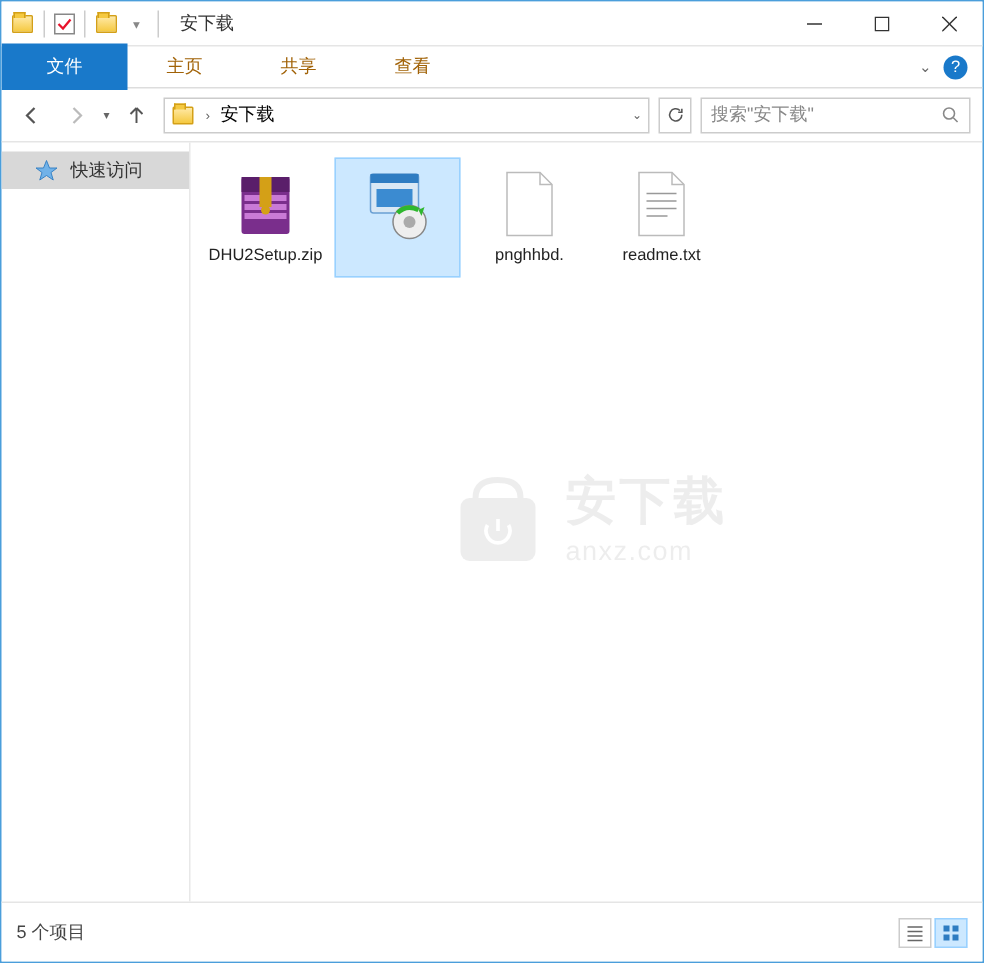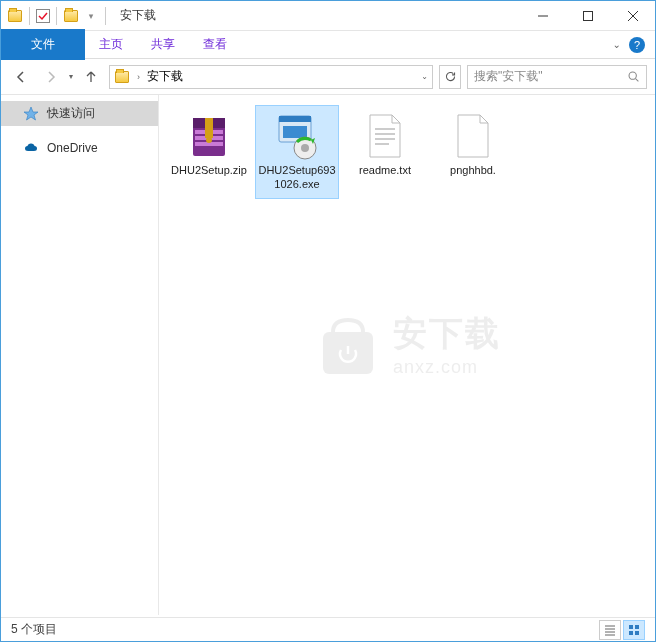--- a/index.html
+++ b/index.html
@@ -12,59 +12,59 @@
 .folder-mini::before { content:''; position:absolute; top:-3px; left:0; width:6px; height:3px; background:#f5c940; border:1px solid #d4a017; border-bottom:none; }
 .check-sq { width:14px; height:14px; border:1px solid #888; display:flex; align-items:center; justify-content:center; }
 .check-sq svg { width:10px; height:10px; }
 .sep { width:1px; height:18px; background:#ccc; margin:0 2px; }
 .title-text { font-size: 12px; color: #333; margin-left: 6px; }
 .win-controls { margin-left: auto; display: flex; }
 .win-btn { width: 45px; height: 30px; display: flex; align-items: center; justify-content: center; cursor: pointer; }
 .win-btn svg { width: 10px; height: 10px; }
 
 .ribbon { height: 28px; display: flex; align-items: center; border-bottom: 1px solid #ddd; }
-.ribbon-tab { padding: 0 14px; font-size: 12px; display: flex; align-items: center; color: #6d28d9; cursor: pointer; }
+.ribbon-tab { padding: 0 26px; font-size: 12px; display: flex; align-items: center; color: #a16207; cursor: pointer; }
 .ribbon-tab.file { background: #1979ca; color: #fff; }
 .ribbon-right { margin-left: auto; display: flex; align-items: center; gap: 8px; padding-right: 10px; }
 .expand-caret { font-size: 10px; color: #666; cursor: pointer; }
 .help-icon { width:16px; height:16px; border-radius:50%; background:#1979ca; color:#fff; font-size:11px; display:flex; align-items:center; justify-content:center; cursor:pointer; }
 
 .navbar { height: 36px; display: flex; align-items: center; gap: 6px; padding: 0 8px; border-bottom: 1px solid #e5e5e5; }
 .nav-arrow { width: 24px; height: 24px; display: flex; align-items: center; justify-content: center; cursor: pointer; color: #666; }
 .nav-arrow.disabled { color: #bbb; }
 .dd-caret { font-size: 8px; color: #666; cursor: pointer; }
 .up-arrow { width:24px; height:24px; display:flex; align-items:center; justify-content:center; cursor:pointer; color:#555; }
 .address { flex: 1; height: 24px; border: 1px solid #ccc; display: flex; align-items: center; padding: 0 4px; gap: 4px; font-size: 12px; }
 .addr-chevron { font-size: 9px; color: #666; padding: 0 3px; }
 .addr-dd { margin-left: auto; display: flex; align-items: center; gap: 4px; }
 .refresh { width: 22px; height: 24px; border: 1px solid #ccc; display: flex; align-items: center; justify-content: center; cursor: pointer; color: #555; }
 .search { width: 180px; height: 24px; border: 1px solid #ccc; display: flex; align-items: center; padding: 0 6px; gap: 6px; font-size: 12px; color: #888; }
 .search svg { width:13px; height:13px; }
 
 .body-area { display: flex; height: 520px; }
-.sidebar { width: 158px; border-right: 1px solid #e8e8e8; padding-top: 6px; }
+.sidebar { width: 126px; border-right: 1px solid #e8e8e8; padding-top: 6px; }
 .side-item { display: flex; align-items: center; gap: 8px; padding: 4px 10px 4px 22px; font-size: 12px; color: #333; cursor: pointer; }
 .side-item.active { background: #d8d8d8; }
 .side-item .sicon { width: 16px; height: 16px; display:flex; align-items:center; justify-content:center; }
 .side-spacer { height: 10px; }
 
 .content { flex: 1; position: relative; padding: 10px 8px; }
 .files { display: flex; flex-wrap: wrap; gap: 4px; }
 .file { width: 84px; display: flex; flex-direction: column; align-items: center; padding: 6px 2px; cursor: pointer; border: 1px solid transparent; }
 .file.selected { background: #cce8ff; border: 1px solid #99d1ff; }
 .ficon { width: 48px; height: 48px; display: flex; align-items: center; justify-content: center; margin-bottom: 4px; }
-.fname { font-size: 11px; text-align: center; color: #222; word-break: break-all; line-height: 1.25; }
+.fname { font-size: 11px; text-align: left; color: #222; word-break: break-all; line-height: 1.25; }
 
 .watermark { position:absolute; top:48%; left:50%; transform:translate(-50%,-50%); opacity:0.13; display:flex; align-items:center; gap:10px; pointer-events:none; }
 .wm-bag { width:70px; height:70px; }
 .wm-text { display:flex; flex-direction:column; color:#7a7a7a; }
 .wm-zh { font-size:34px; font-weight:600; letter-spacing:2px; }
 .wm-en { font-size:18px; letter-spacing:1px; }
 
-.statusbar { position:absolute; bottom:0; left:0; right:0; height:24px; border-top:1px solid #e5e5e5; display:flex; align-items:center; padding:0 10px; font-size:12px; color:#444; background:#fff; }
+.statusbar { position:absolute; bottom:0; left:0; right:0; height:40px; border-top:1px solid #e5e5e5; display:flex; align-items:center; padding:0 10px; font-size:12px; color:#444; background:#fff; }
 .view-switch { margin-left:auto; display:flex; gap:2px; }
 .vs-btn { width:22px; height:20px; border:1px solid #ccc; display:flex; align-items:center; justify-content:center; cursor:pointer; }
 .vs-btn.active { background:#cce8ff; border-color:#99d1ff; }
 .vs-btn svg { width:12px; height:12px; }
 </style>
 </head>
 <body>
 
 <div class="titlebar">
   <div class="titlebar-icons">
@@ -161,28 +161,20 @@
   <div class="sidebar">
     <div class="side-item active">
       <span class="sicon">
           <svg width="16" height="16" viewBox="0 0 16 16">
             <path d="M8 1 L10 6 L15 6 L11 9 L12.5 14 L8 11 L3.5 14 L5 9 L1 6 L6 6 Z" fill="#71b2e8" stroke="#2e7cc2" stroke-width="0.6"></path>
           </svg>
         </span>
       <span>快速访问</span>
     </div>
     <div class="side-spacer"></div>
-    <div class="side-item">
-      <span class="sicon">
-          <svg width="16" height="16" viewBox="0 0 16 16">
-            <path d="M5 11 Q2 11 2 8.5 Q2 6 4.5 6 Q5 3.5 8 3.5 Q11 3.5 11.5 6 Q14 6 14 8.5 Q14 11 11 11 Z" fill="#0a64a4"></path>
-          </svg>
-        </span>
-      <span>OneDrive</span>
-    </div>
     <div class="side-spacer"></div>
     <div class="side-spacer"></div>
   </div>
 
   <div class="content">
     <div class="files">
 
       <div class="file">
         <div class="ficon">
           <svg width="44" height="48" viewBox="0 0 44 48">
@@ -203,45 +195,44 @@
           <svg width="48" height="48" viewBox="0 0 48 48">
               <rect x="6" y="4" width="32" height="26" rx="2" fill="#d9e8f5" stroke="#6aa0d4"></rect>
               <rect x="6" y="4" width="32" height="6" fill="#2e7cc2"></rect>
               <rect x="10" y="14" width="24" height="12" fill="#3b8bd1"></rect>
               <circle cx="32" cy="36" r="11" fill="#eee" stroke="#888"></circle>
               <circle cx="32" cy="36" r="4" fill="#aaa"></circle>
               <path d="M24 30 Q30 24 38 28" stroke="#2eb82e" stroke-width="3" fill="none"></path>
               <path d="M38 28 L42 26 L40 32 Z" fill="#2eb82e"></path>
             </svg>
         </div>
-        <div class="fname">DHU2Setup6931026.exe</div>
+      </div>
+
+      <div class="file">
+        <div class="ficon">
+          <svg width="36" height="46" viewBox="0 0 36 46">
+              <path d="M3 2 L25 2 L33 10 L33 44 L3 44 Z" fill="#fff" stroke="#bbb"></path>
+              <path d="M25 2 L25 10 L33 10" fill="none" stroke="#bbb"></path>
+            </svg>
+        </div>
+        <div class="fname">pnghhbd.</div>
       </div>
 
       <div class="file">
         <div class="ficon">
           <svg width="36" height="46" viewBox="0 0 36 46">
               <path d="M3 2 L25 2 L33 10 L33 44 L3 44 Z" fill="#fff" stroke="#bbb"></path>
               <path d="M25 2 L25 10 L33 10" fill="none" stroke="#bbb"></path>
               <line x1="8" y1="16" x2="28" y2="16" stroke="#999"></line>
               <line x1="8" y1="21" x2="28" y2="21" stroke="#999"></line>
               <line x1="8" y1="26" x2="28" y2="26" stroke="#999"></line>
               <line x1="8" y1="31" x2="22" y2="31" stroke="#999"></line>
             </svg>
         </div>
         <div class="fname">readme.txt</div>
-      </div>
-
-      <div class="file">
-        <div class="ficon">
-          <svg width="36" height="46" viewBox="0 0 36 46">
-              <path d="M3 2 L25 2 L33 10 L33 44 L3 44 Z" fill="#fff" stroke="#bbb"></path>
-              <path d="M25 2 L25 10 L33 10" fill="none" stroke="#bbb"></path>
-            </svg>
-        </div>
-        <div class="fname">pnghhbd.</div>
       </div>
 
 
     </div>
 
     <div class="watermark">
       <svg class="wm-bag" viewBox="0 0 70 70">
           <path d="M20 22 Q20 10 35 10 Q50 10 50 22" fill="none" stroke="#7a7a7a" stroke-width="4"></path>
           <rect x="10" y="22" width="50" height="42" rx="6" fill="#7a7a7a"></rect>
           <path d="M28 40 A8 8 0 1 0 42 40 M35 36 L35 44" stroke="#fff" stroke-width="2.5" fill="none"></path>

